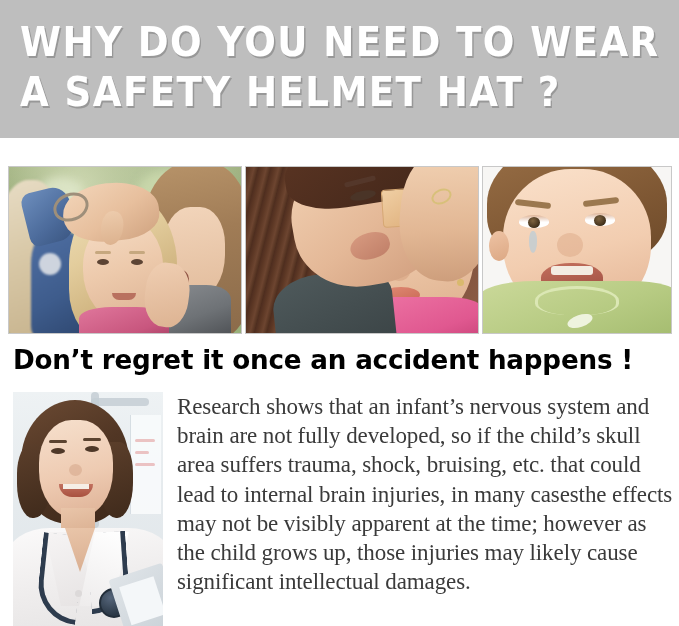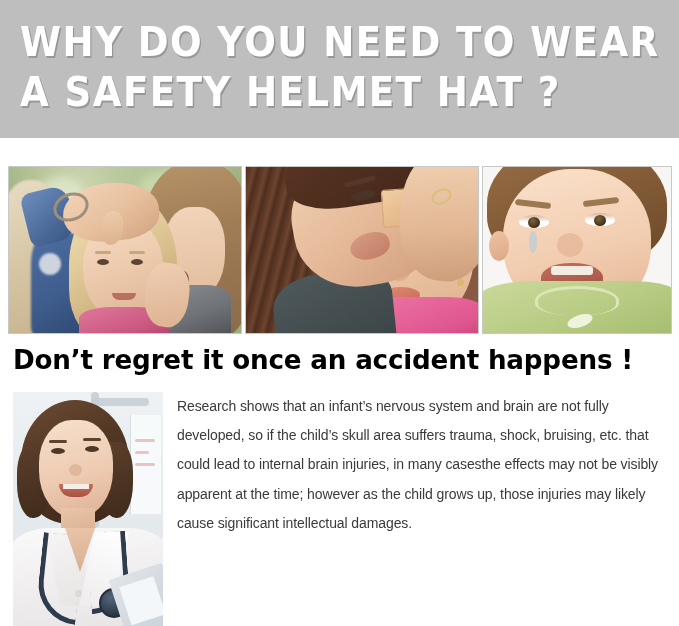--- a/index.html
+++ b/index.html
@@ -585,22 +585,22 @@
     border-radius: 50%;
     background: #dcd9d9;
   }
 
   .body-text {
     position: absolute;
     left: 177px;
     top: 392px;
     width: 496px;
     color: #3a3a3a;
-    font-family: Liberation Sans, sans-serif;
-    font-size: 14px;
+    font-family: Liberation Serif, serif;
+    font-size: 23px;
     line-height: 29.2px;
     letter-spacing: -0.1px;
     font-weight: 400;
   }
 </style>
 </head>
 <body>
 
 <div class="banner">
   <div class="banner-title">

